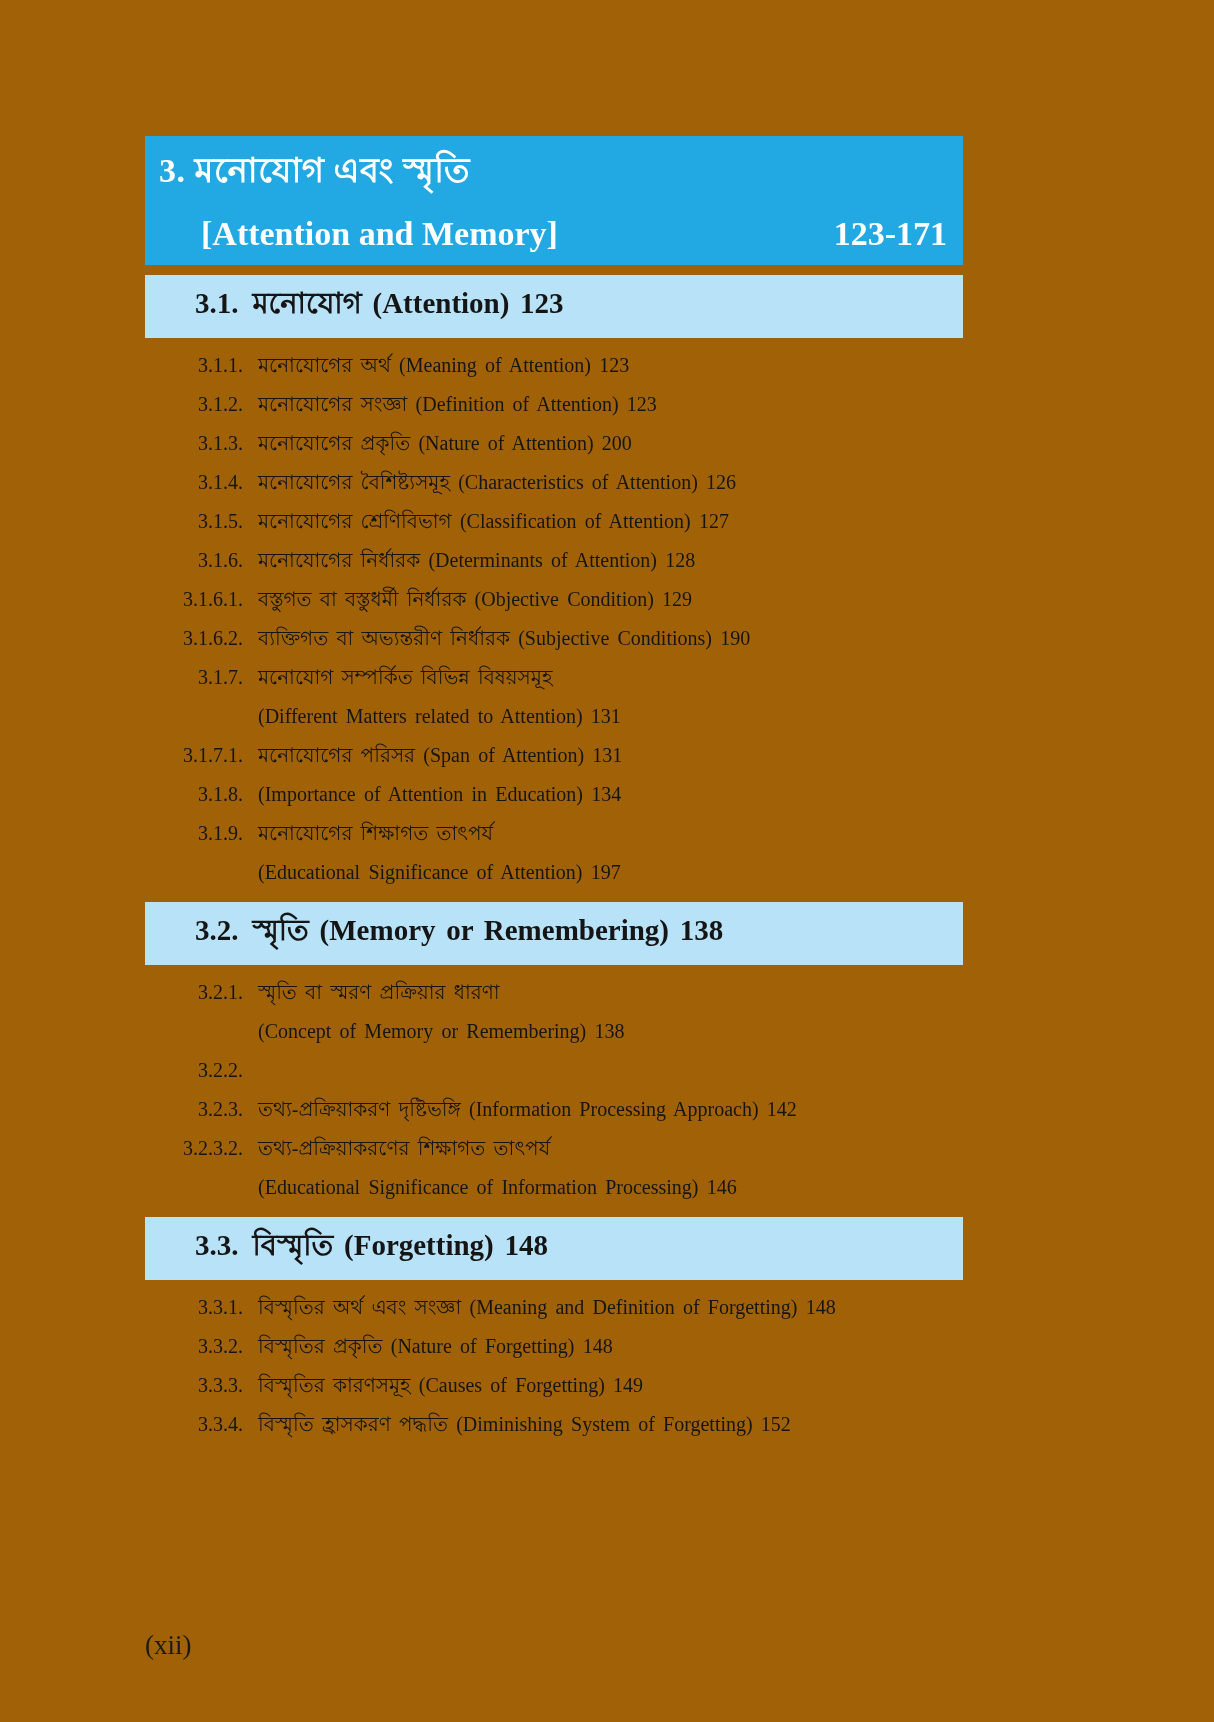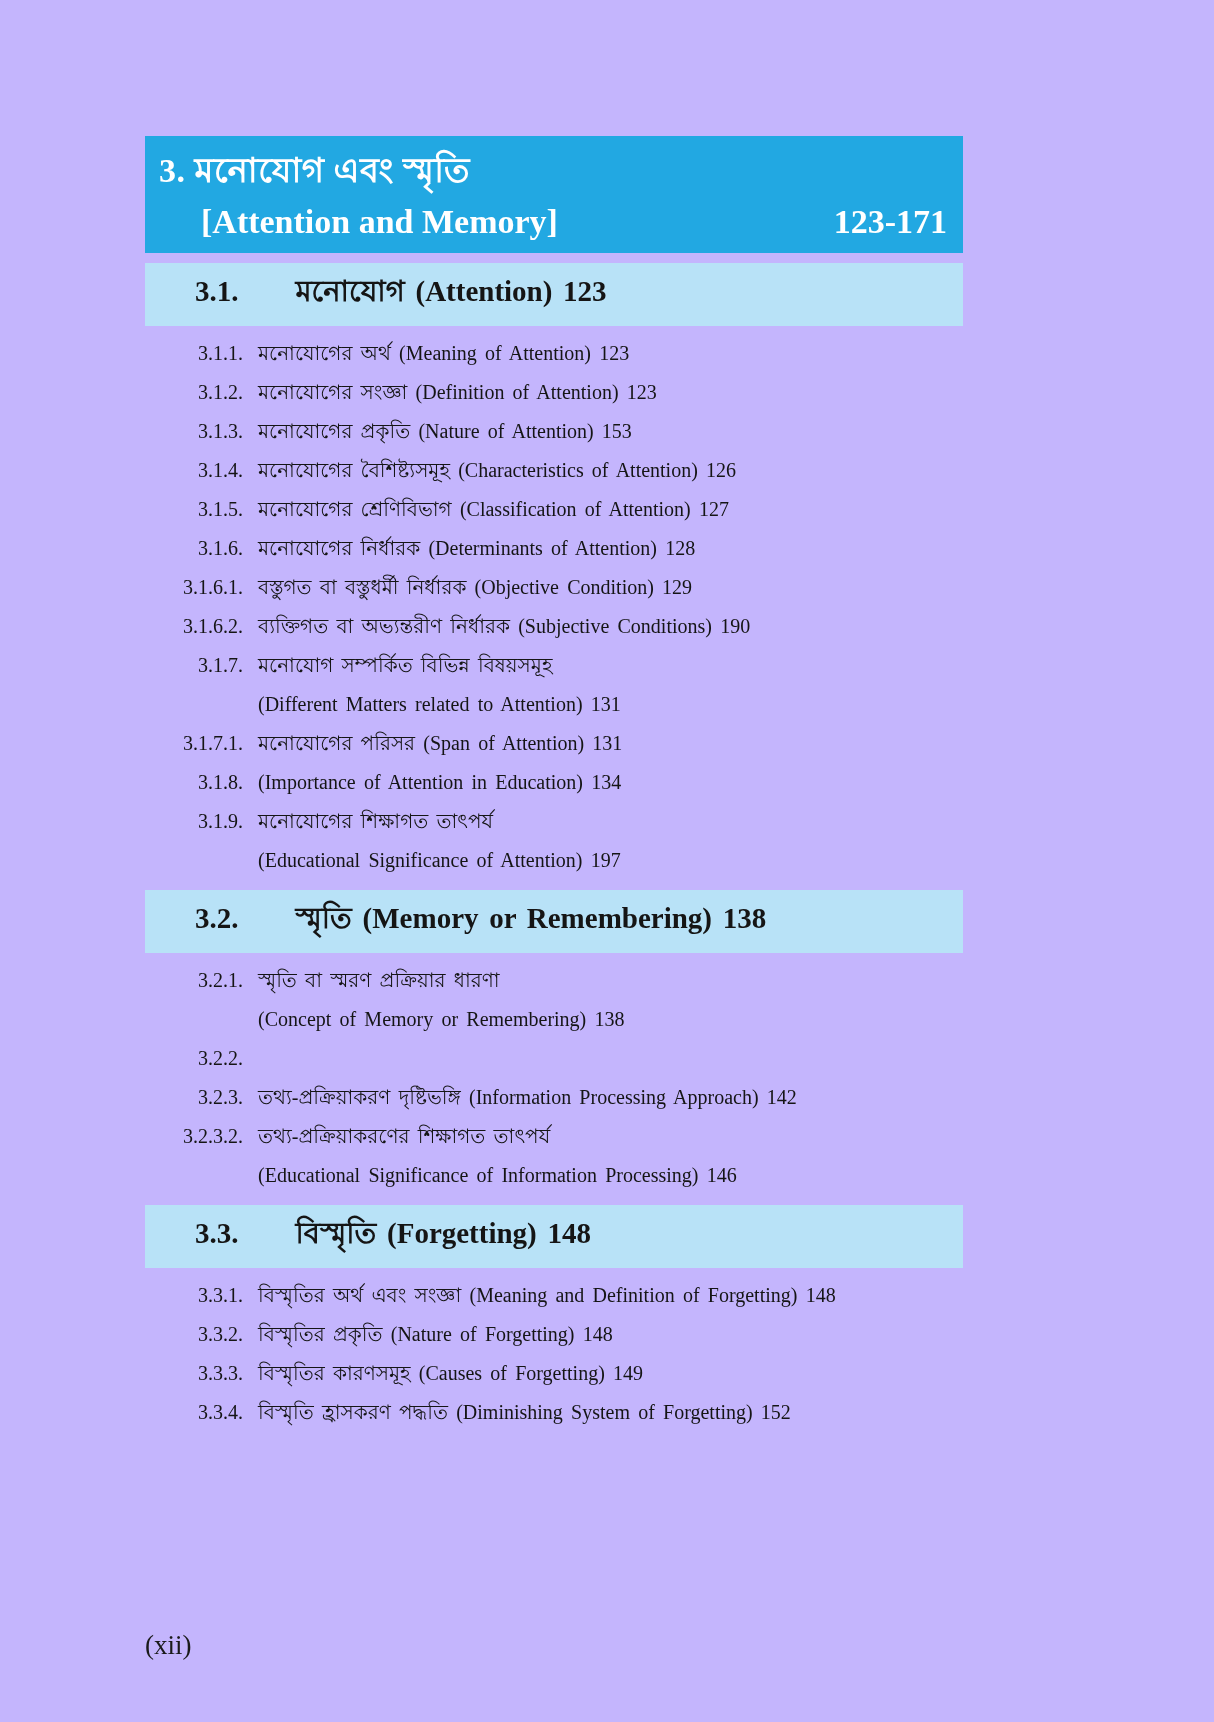--- a/index.html
+++ b/index.html
@@ -3,42 +3,41 @@
 <meta charset="utf-8">
 <style>
   html, body { margin: 0; padding: 0; background: #ffffff; }
   body {
     width: 1214px; height: 1722px;
     font-family: "Liberation Serif", "DejaVu Serif", serif;
     color: #151515;
     position: relative;
     overflow: hidden;
   }
-  .page { position: absolute; inset: 0; background: #c4b5fd; }
+  .page { position: absolute; inset: 0; background: #a16207; }
   .content { position: absolute; left: 145px; top: 136px; width: 818px; }
 
   .chapter-band {
     background: var(--band-blue, #22a8e2);
     color: #ffffff;
     padding: 8px 16px 12px 14px;
   }
   .chapter-line1 { font-size: 34px; font-weight: bold; letter-spacing: 0.5px; }
   .chapter-line2 {
     display: flex; justify-content: space-between; align-items: flex-end;
-    font-size: 34px; font-weight: bold; padding-left: 42px; margin-top: 2px;
+    font-size: 34px; font-weight: bold; padding-left: 42px; margin-top: 14px;
   }
 
   .section-band {
     background: var(--band-light, #b8e2f7);
     margin: 10px 0 8px 0;
     padding: 5px 12px 9px 50px;
     font-size: 29px; font-weight: bold;
     display: flex; align-items: baseline;
     word-spacing: 0.12em;
-    gap: 43px;
   }
   .section-band .hnum { margin-right: 14px; }
 
   .entry {
     display: flex;
     font-size: 20px;
     line-height: 39px;
     word-spacing: 0.16em;
   }
   .entry .num { flex: 0 0 98px; width: 98px; text-align: right; white-space: nowrap; }
@@ -83,21 +82,21 @@
         <div class="entry">
     <span class="num">3.1.2.</span>
     <span class="txt">
       <span class="l1">মনোযোগের সংজ্ঞা (Definition of Attention) 123</span>
 
     </span>
   </div>
         <div class="entry">
     <span class="num">3.1.3.</span>
     <span class="txt">
-      <span class="l1">মনোযোগের প্রকৃতি (Nature of Attention) 153</span>
+      <span class="l1">মনোযোগের প্রকৃতি (Nature of Attention) 200</span>
 
     </span>
   </div>
         <div class="entry">
     <span class="num">3.1.4.</span>
     <span class="txt">
       <span class="l1">মনোযোগের বৈশিষ্ট্যসমূহ (Characteristics of Attention) 126</span>
 
     </span>
   </div>

